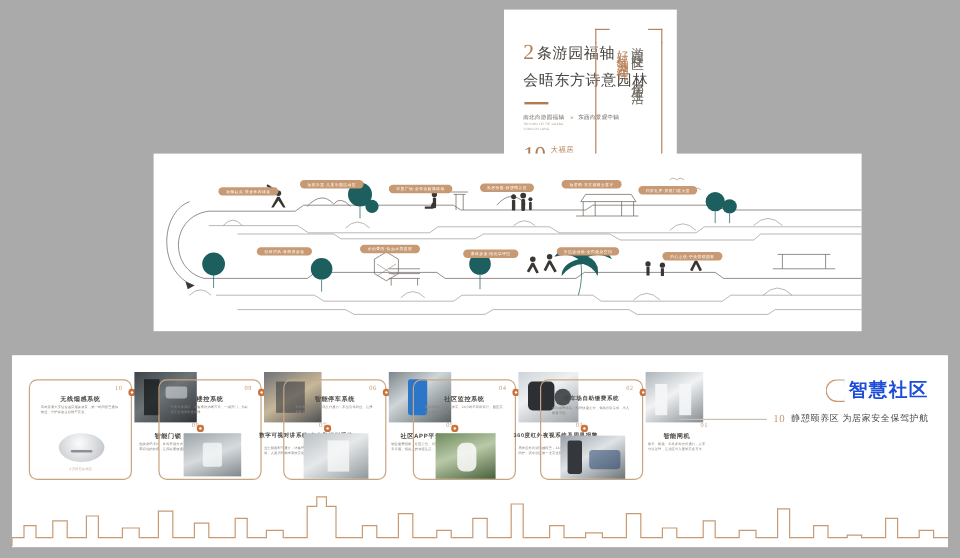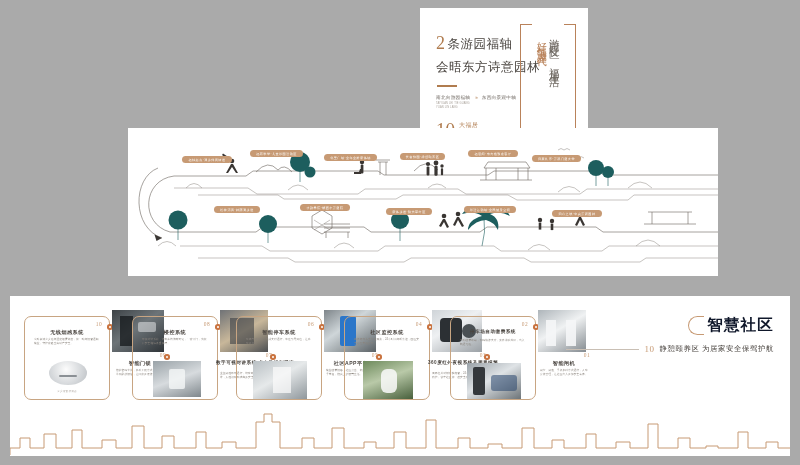--- a/index.html
+++ b/index.html
@@ -5,21 +5,21 @@
   html,body{margin:0;padding:0;}
   body{
     width:800px;height:465px;overflow:hidden;
     background:#aaaaaa;
     font-family:"Liberation Sans","DejaVu Sans",sans-serif;
     position:relative;
   }
   .panel{position:absolute;background:#ffffff;}
 
   
-  #panel-top{left:420px;top:8px;width:168px;height:152px;}
+  #panel-top{left:420px;top:8px;width:144px;height:152px;}
   .tp-inner{position:relative;width:100%;height:100%;}
   .tp-left{position:absolute;left:16px;top:22px;width:95px;}
   .tp-head1{font-size:12.5px;color:#4a4540;letter-spacing:.5px;white-space:nowrap;line-height:1.45;}
   .tp-head1 .big{font-size:18px;color:#b07c4f;font-family:"Liberation Serif",serif;vertical-align:-1px;margin-right:2px;}
   .tp-head2{font-size:12.5px;color:#4a4540;letter-spacing:.5px;white-space:nowrap;line-height:1.45;margin-top:2px;}
   .tp-rule{width:20px;height:1.4px;background:#b07c4f;margin:9px 0 8px 1px;}
   .tp-subrow{display:flex;align-items:baseline;gap:5px;white-space:nowrap;}
   .tp-sub{font-size:4.6px;color:#6b645d;letter-spacing:.3px;}
   .tp-arrow{font-size:4.5px;color:#b07c4f;letter-spacing:-1px;}
   .tp-tiny{font-size:2.6px;color:#a9a29a;line-height:1.5;margin-top:2.5px;letter-spacing:.15px;}
@@ -66,21 +66,21 @@
   .card .cap{position:absolute;left:0;right:0;text-align:center;font-size:2.6px;color:#b3aca5;letter-spacing:.2px;white-space:nowrap;}
   .dot{position:absolute;width:5.6px;height:5.6px;border-radius:50%;background:#c9733f;}
   .dot:after{content:"";position:absolute;left:1.6px;top:1.6px;width:2.4px;height:2.4px;border-radius:50%;background:#fff;}
   .ph{position:absolute;overflow:hidden;background:#cfd3d6;}
   .ph i{position:absolute;display:block;}
 
   
   .bot-head{position:absolute;right:16px;top:18px;width:208px;text-align:right;}
   .bh-row1{display:flex;align-items:center;justify-content:flex-end;gap:3px;height:22px;}
   .bh-arc{width:16px;height:19px;border:1.7px solid #c79a74;border-right:none;border-radius:19px 0 0 19px;box-sizing:border-box;}
-  .bh-zhi{font-size:15.5px;color:#0f172a;letter-spacing:1.2px;font-weight:bold;white-space:nowrap;}
+  .bh-zhi{font-size:15.5px;color:#1d4ed8;letter-spacing:1.2px;font-weight:bold;white-space:nowrap;}
   .bh-row2{font-size:17px;color:#4a4540;letter-spacing:.8px;font-weight:bold;white-space:nowrap;margin-top:1px;}
   .bh-row3{display:flex;align-items:center;justify-content:flex-end;gap:5px;margin-top:8px;}
   .bh-line{flex:1;height:.9px;background:#c9bfb4;}
   .bh-10{font-size:9px;color:#c79a74;font-family:"Liberation Serif",serif;letter-spacing:.5px;}
   .bh-sub{font-size:7.4px;color:#4a4540;letter-spacing:.6px;white-space:nowrap;}
 
   .skyline{position:absolute;left:0;right:0;bottom:0;height:48px;}
 </style>
 </head>
 <body>

